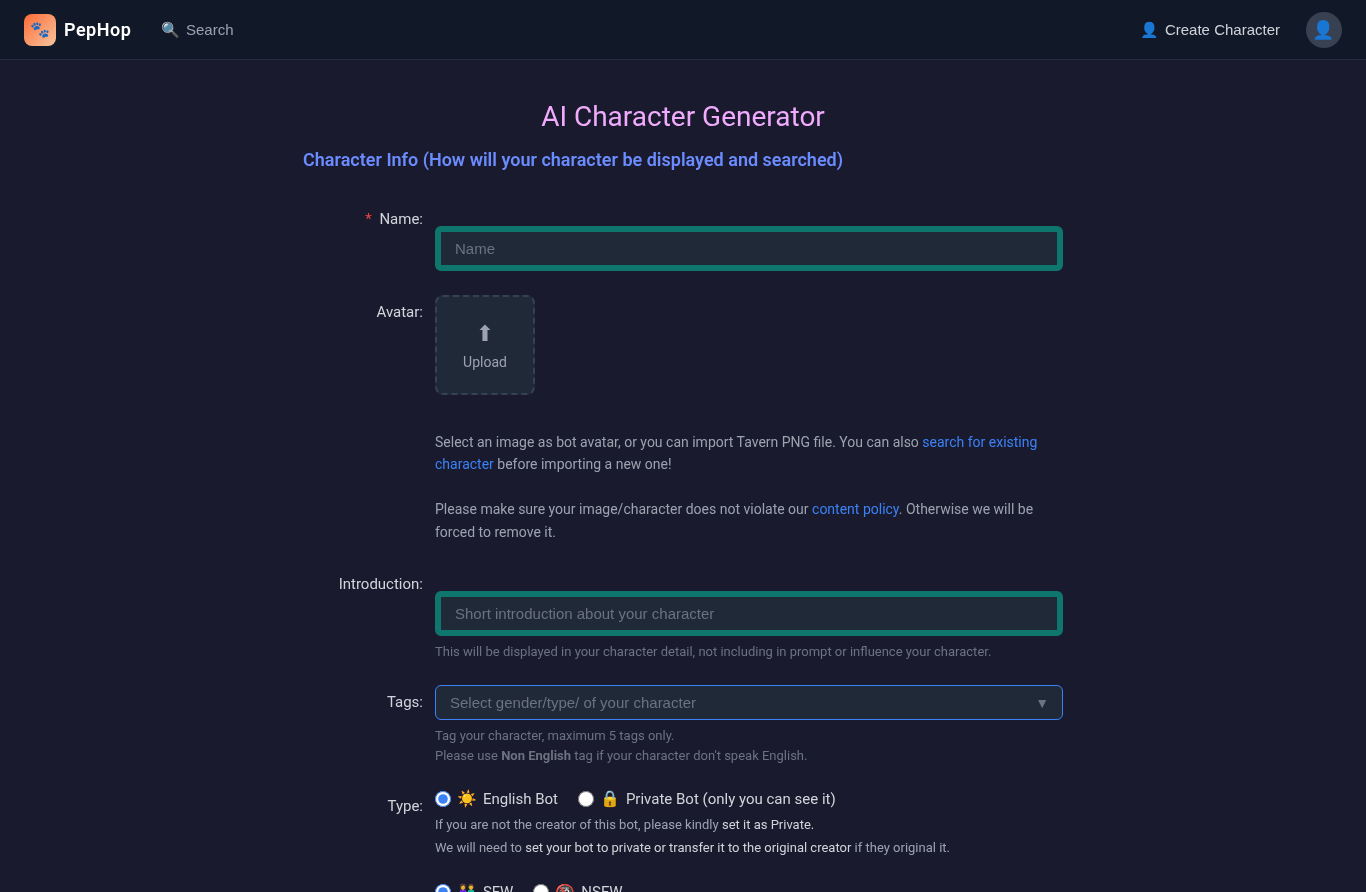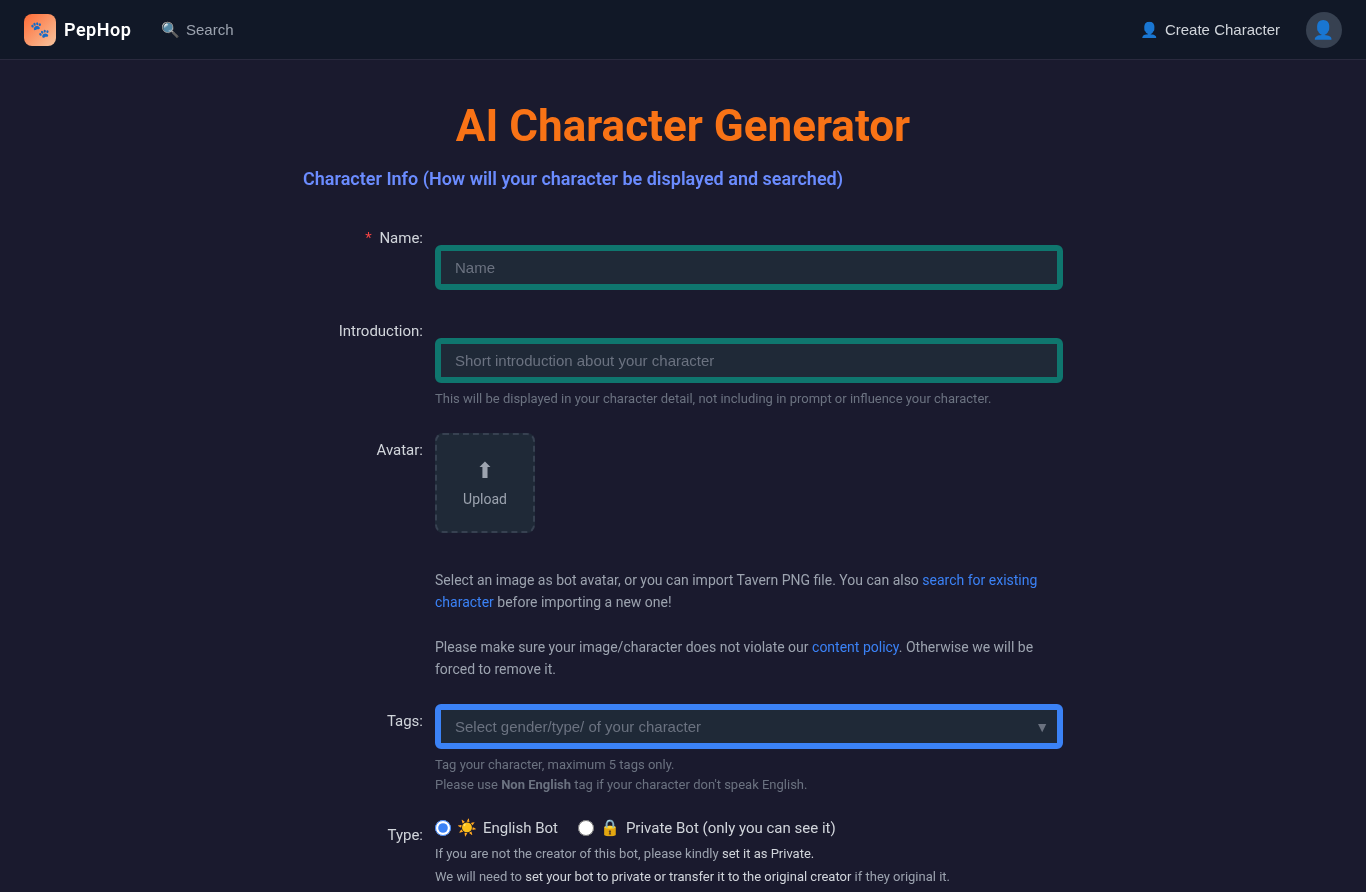--- a/index.html
+++ b/index.html
@@ -101,23 +101,23 @@
 
     
     .main-content {
       padding: 40px 20px 60px;
       max-width: 800px;
       margin: 0 auto;
     }
 
     .page-title {
       text-align: center;
-      font-size: 44px;
-      font-weight: 700;
-      color: #f97316;
+      font-size: 28px;
+      font-weight: 400;
+      color: #f0abfc;
       margin-bottom: 16px;
     }
 
     .section-subtitle {
       font-size: 18px;
       font-weight: 600;
       color: #6b8cff;
       margin-bottom: 32px;
     }
 
@@ -204,21 +204,21 @@
 
     
     .form-select-wrapper {
       flex: 1;
       position: relative;
     }
 
     .form-select {
       width: 100%;
       background-color: #1f2937;
-      border: 6px solid #3b82f6;
+      border: 1px solid #3b82f6;
       border-radius: 6px;
       padding: 8px 14px;
       color: #6b7280;
       font-size: 15px;
       outline: none;
       appearance: none;
       cursor: pointer;
     }
 
     .select-arrow {
@@ -322,30 +322,20 @@
   <h1 class="page-title">AI Character Generator</h1>
   <p class="section-subtitle">Character Info (How will your character be displayed and searched)</p>
 
   <div class="form-row">
     <div class="form-label">
       <span class="required-star">*</span>
       <span>Name:</span>
     </div>
     <div class="form-field-block">
       <input type="text" class="form-input" placeholder="Name" style="">
-    </div>
-  </div>
-
-  <div class="form-row">
-    <div class="form-label">
-      <span>Introduction:</span>
-    </div>
-    <div class="form-field-block">
-      <input type="text" class="form-input" placeholder="Short introduction about your character" style="">
-      <p class="hint-text">This will be displayed in your character detail, not including in prompt or influence your character.</p>
     </div>
   </div>
 
   <div class="form-row" style="align-items: flex-start;">
     <div class="form-label">
       <span>Avatar:</span>
     </div>
     <div class="avatar-section">
       <div class="avatar-upload-box">
         <span class="upload-icon">⬆</span>
@@ -356,20 +346,30 @@
 
       <div class="avatar-info">
         <p>
           <span>Select an image as bot avatar, or you can import Tavern PNG file. You can also </span><a class="link-blue">search for existing character</a><span> before importing a new one!</span>
         </p>
         <br>
         <p>
           <span>Please make sure your image/character does not violate our </span><a class="link-blue">content policy</a><span>. Otherwise we will be forced to remove it.</span>
         </p>
       </div>
+    </div>
+  </div>
+
+  <div class="form-row">
+    <div class="form-label">
+      <span>Introduction:</span>
+    </div>
+    <div class="form-field-block">
+      <input type="text" class="form-input" placeholder="Short introduction about your character" style="">
+      <p class="hint-text">This will be displayed in your character detail, not including in prompt or influence your character.</p>
     </div>
   </div>
 
   <div class="form-row">
     <div class="form-label">
       <span>Tags:</span>
     </div>
     <div class="form-field-block">
       <div class="form-select-wrapper">
         <select class="form-select">

